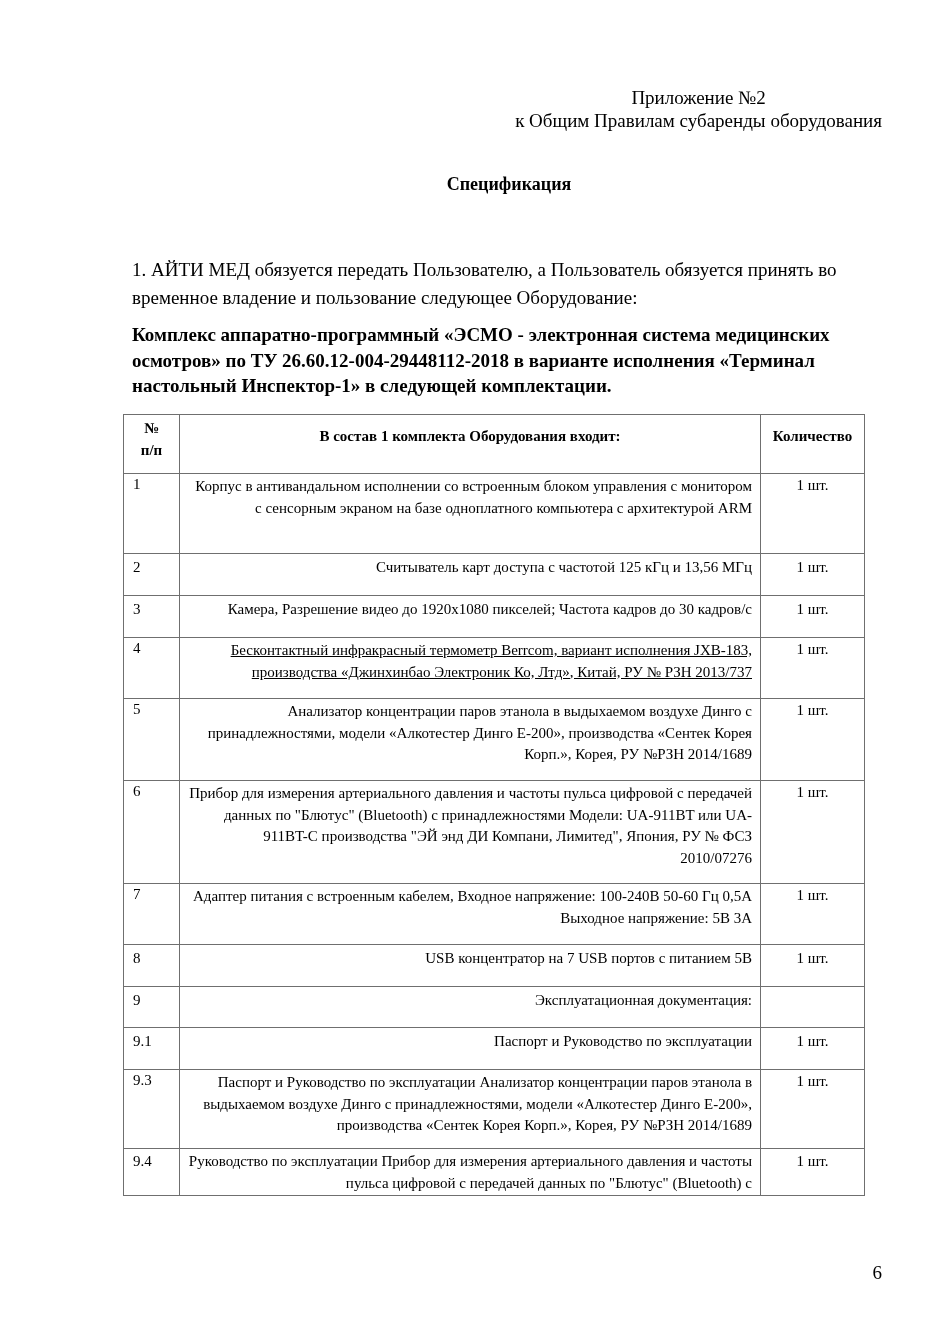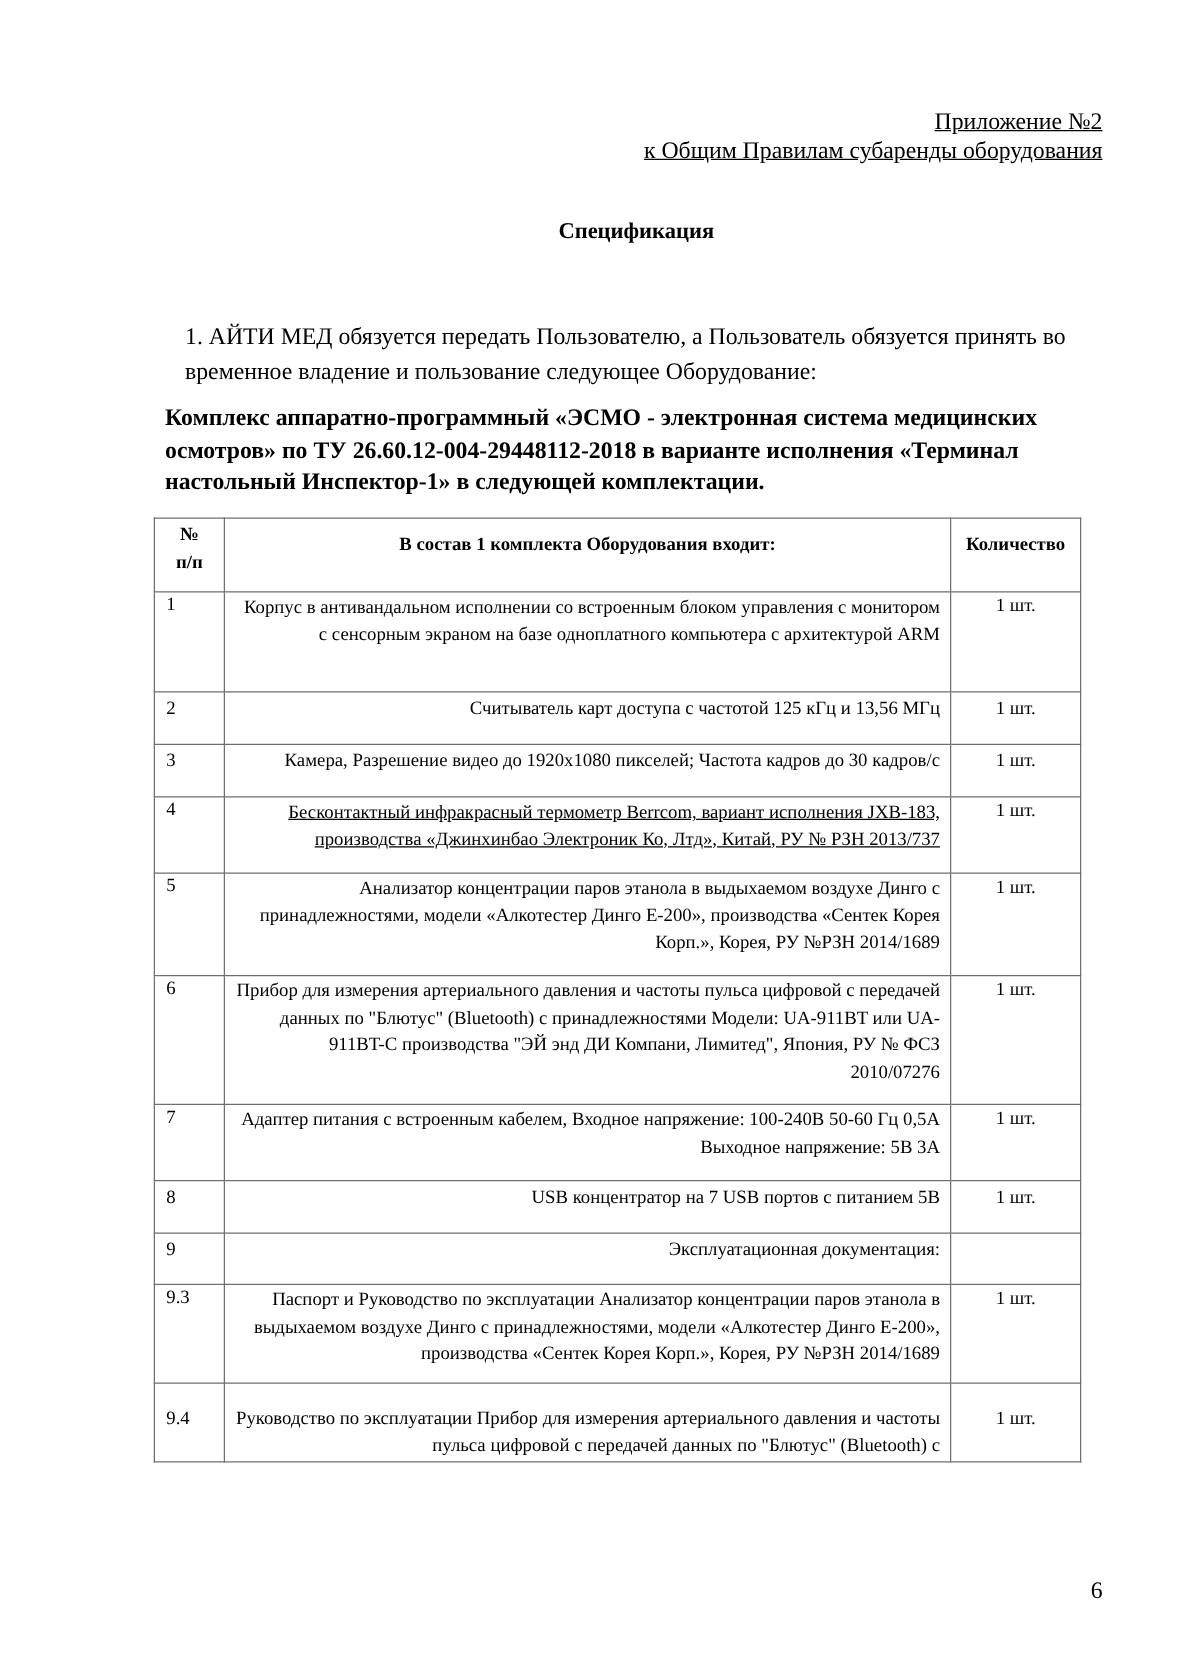--- a/index.html
+++ b/index.html
@@ -1,31 +1,31 @@
 <!DOCTYPE html>
 <html><head>
   <meta charset="utf-8">
   <style>
     html, body { margin: 0; padding: 0; background: #ffffff; }
     body {
       width: 950px; height: 1341px; position: relative; overflow: hidden;
       font-family: "Liberation Serif", serif; color: #000;
     }
     .appendix {
-      position: absolute; right: 68px; top: 86px; text-align: right;
-      font-size: 19px; line-height: 23px; text-decoration: underline;
+      position: absolute; right: 68px; top: 86px; text-align: center;
+      font-size: 19px; line-height: 23px;
     }
     .title {
       position: absolute; left: 0; right: 0; top: 174px; text-align: center;
       font-weight: bold; font-size: 18px;
       padding-left: 68px;
     }
     .intro {
       position: absolute; left: 132px; top: 256px; width: 740px;
-      font-size: 19px; line-height: 28px; margin-left: 16px;
+      font-size: 19px; line-height: 28px;
     }
     .complex {
       position: absolute; left: 132px; top: 322px; width: 740px;
       font-size: 19px; line-height: 25.5px; font-weight: bold;
     }
     table.spec {
       position: absolute; left: 123px; top: 414px; width: 742px;
       border-collapse: collapse; font-size: 15px; line-height: 21.5px;
     }
     table.spec td, table.spec th {
@@ -51,21 +51,21 @@
     .r5 .c-desc { padding-top: 2px; }
     .r6 td { height: 100px; }
     .r6 .c-desc { padding-top: 2px; }
     .r7 td { height: 58px; }
     .r7 .c-desc { padding-top: 2px; }
     .r92 td { height: 79px; }
     .r92 .c-desc { padding-top: 2px; }
     .r93 td { height: 76px; }
     .r93 .c-desc { padding-top: 2px; }
     .r94 td { height: 43px; }
-    .r94 .c-desc, .r94 .c-num, .r94 .c-qty { padding-top: 18px; vertical-align: top; }
+    .r94 .c-desc, .r94 .c-num, .r94 .c-qty { padding-top: 2px; vertical-align: top; }
     .page-number {
       position: absolute; right: 68px; top: 1262px; font-size: 19px;
     }
   </style>
 </head>
 <body>
 
 <div class="appendix">
   <div>Приложение №2</div>
   <div>к Общим Правилам субаренды оборудования</div>
@@ -127,20 +127,25 @@
     <tr class="r8">
       <td class="c-num">8</td>
       <td class="c-desc">USB концентратор на 7 USB портов с питанием 5В</td>
       <td class="c-qty">1 шт.</td>
     </tr>
     <tr class="r9">
       <td class="c-num">9</td>
       <td class="c-desc">Эксплуатационная документация:</td>
       <td class="c-qty"></td>
     </tr>
+    <tr class="r91">
+      <td class="c-num">9.1</td>
+      <td class="c-desc">Паспорт и Руководство по эксплуатации</td>
+      <td class="c-qty">1 шт.</td>
+    </tr>
     <tr class="r93">
       <td class="c-num mid">9.3</td>
       <td class="c-desc">Паспорт и Руководство по эксплуатации Анализатор концентрации паров этанола в выдыхаемом воздухе Динго с принадлежностями, модели «Алкотестер Динго Е-200», производства «Сентек Корея Корп.», Корея, РУ №РЗН 2014/1689</td>
       <td class="c-qty mid">1 шт.</td>
     </tr>
     <tr class="r94">
       <td class="c-num">9.4</td>
       <td class="c-desc">Руководство по эксплуатации Прибор для измерения артериального давления и частоты пульса цифровой с передачей данных по "Блютус" (Bluetooth) с</td>
       <td class="c-qty">1 шт.</td>
     </tr>

